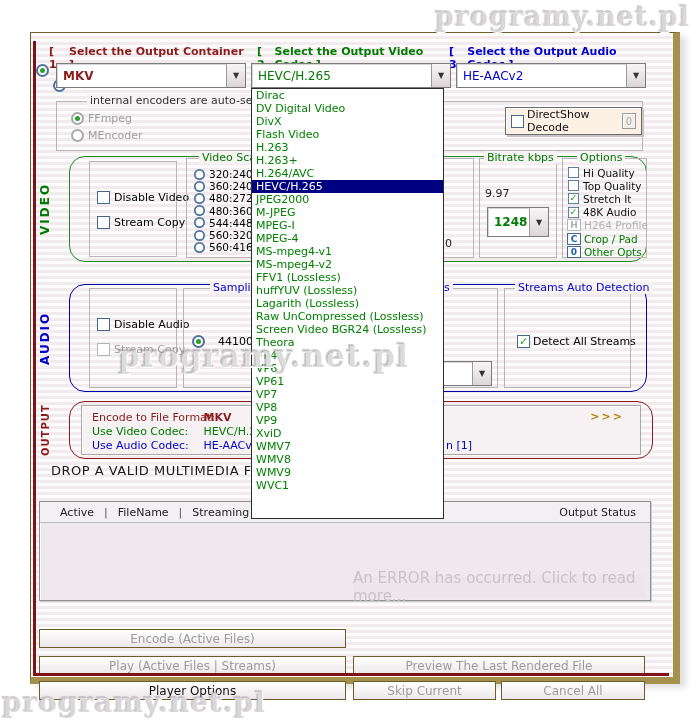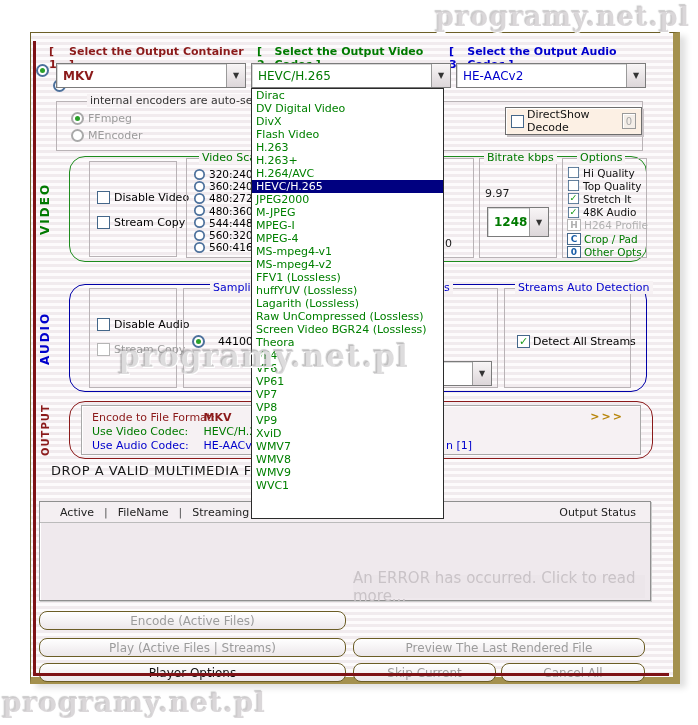--- a/index.html
+++ b/index.html
@@ -72,23 +72,23 @@
 
   
   #file-table { position:absolute; left:8px; top:468px; width:612px; height:100px; border:1px solid #8f8f8f;
                 box-shadow:inset 1px 1px 0 #fff, 1px 1px 0 #ccc; background:#efe9ed; }
   #file-table .thead { height:21px; background:#f4eff2; border-bottom:1px solid #bbb; display:flex; align-items:center;
                 padding:0 14px 0 20px; color:#222; }
   #file-table .thead .sep { margin:0 10px; color:#555; }
   #file-table .thead .right { margin-left:auto; }
 
   
-  .btn { position:absolute; height:19px; border:1px solid #6b5d25; border-radius:8px;
+  .btn { position:absolute; height:19px; border:1px solid #6b5d25; border-radius:0;
          background:linear-gradient(#ffffff,#ece7ea); color:#9c9c9c; font-size:12px;
-         display:flex; align-items:center; justify-content:center; white-space:nowrap; }
+         display:flex; align-items:center; justify-content:center; white-space:nowrap;margin-top:18px; }
   .btn.enabled { color:#111; }
   #error-panel { position:absolute; left:322px; top:542px; width:292px; height:23px; background:#ece6ea;
                  color:#c9c3c7; font-size:15px; display:flex; align-items:center; justify-content:center; }
 
   .droptext { position:absolute; left:20px; top:430px; font-size:13px; color:#1a1a1a; letter-spacing:.5px; white-space:nowrap; }
   .frag { position:absolute; font-size:11px; color:#1a1a1a; white-space:nowrap; }
 </style>
 </head>
 <body>
 

